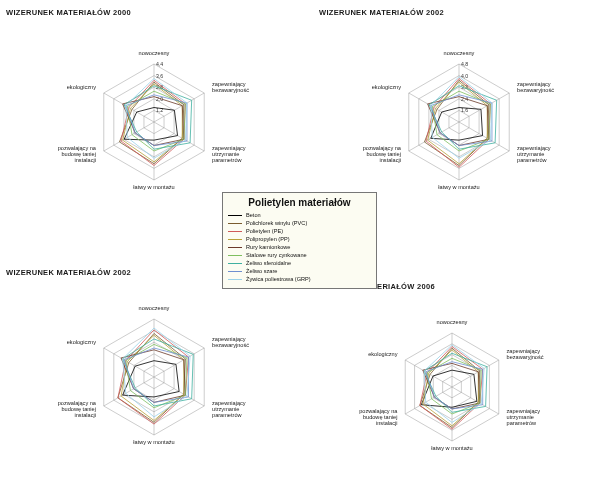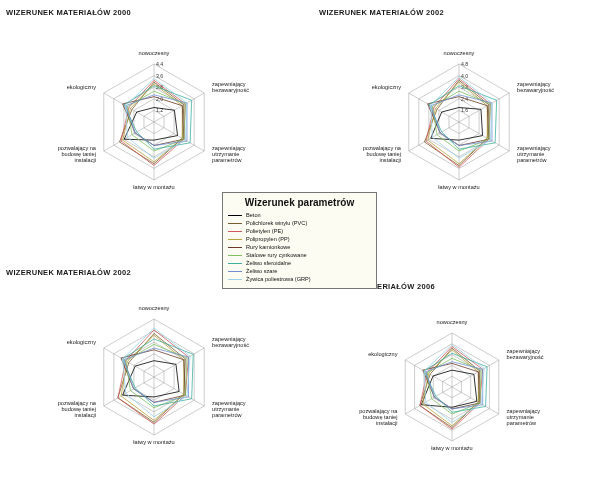--- a/index.html
+++ b/index.html
@@ -190,21 +190,21 @@
       <text x="142.00" y="33.00" class="axis-label" text-anchor="middle"><tspan x="142.00" dy="0">nowoczesny</tspan></text>
       <text x="196.56" y="61.50" class="axis-label" text-anchor="start"><tspan x="196.56" dy="0">zapewniający</tspan><tspan x="196.56" dy="6.4">bezawaryjność</tspan></text>
       <text x="196.56" y="121.50" class="axis-label" text-anchor="start"><tspan x="196.56" dy="0">zapewniający</tspan><tspan x="196.56" dy="6.4">utrzymanie</tspan><tspan x="196.56" dy="6.4">parametrów</tspan></text>
       <text x="142.00" y="159.00" class="axis-label" text-anchor="middle"><tspan x="142.00" dy="0">łatwy w montażu</tspan></text>
       <text x="87.44" y="121.50" class="axis-label" text-anchor="end"><tspan x="87.44" dy="0">pozwalający na</tspan><tspan x="87.44" dy="6.4">budowę taniej</tspan><tspan x="87.44" dy="6.4">instalacji</tspan></text>
       <text x="87.44" y="64.50" class="axis-label" text-anchor="end"><tspan x="87.44" dy="0">ekologiczny</tspan></text>
     </svg>
 </div>
 
 <div class="legend">
-  <div class="legend-title">Wizerunek parametrów</div>
+  <div class="legend-title">Polietylen materiałów</div>
   <div class="legend-items" id="legend-items">
       <div class="legend-row">
         <span class="swatch" style="border-top-color: rgb(0, 0, 0);"></span>
         <span class="legend-label">Beton</span>
       </div>
       <div class="legend-row">
         <span class="swatch" style="border-top-color: rgb(122, 92, 46);"></span>
         <span class="legend-label">Polichlorek winylu (PVC)</span>
       </div>
       <div class="legend-row">

